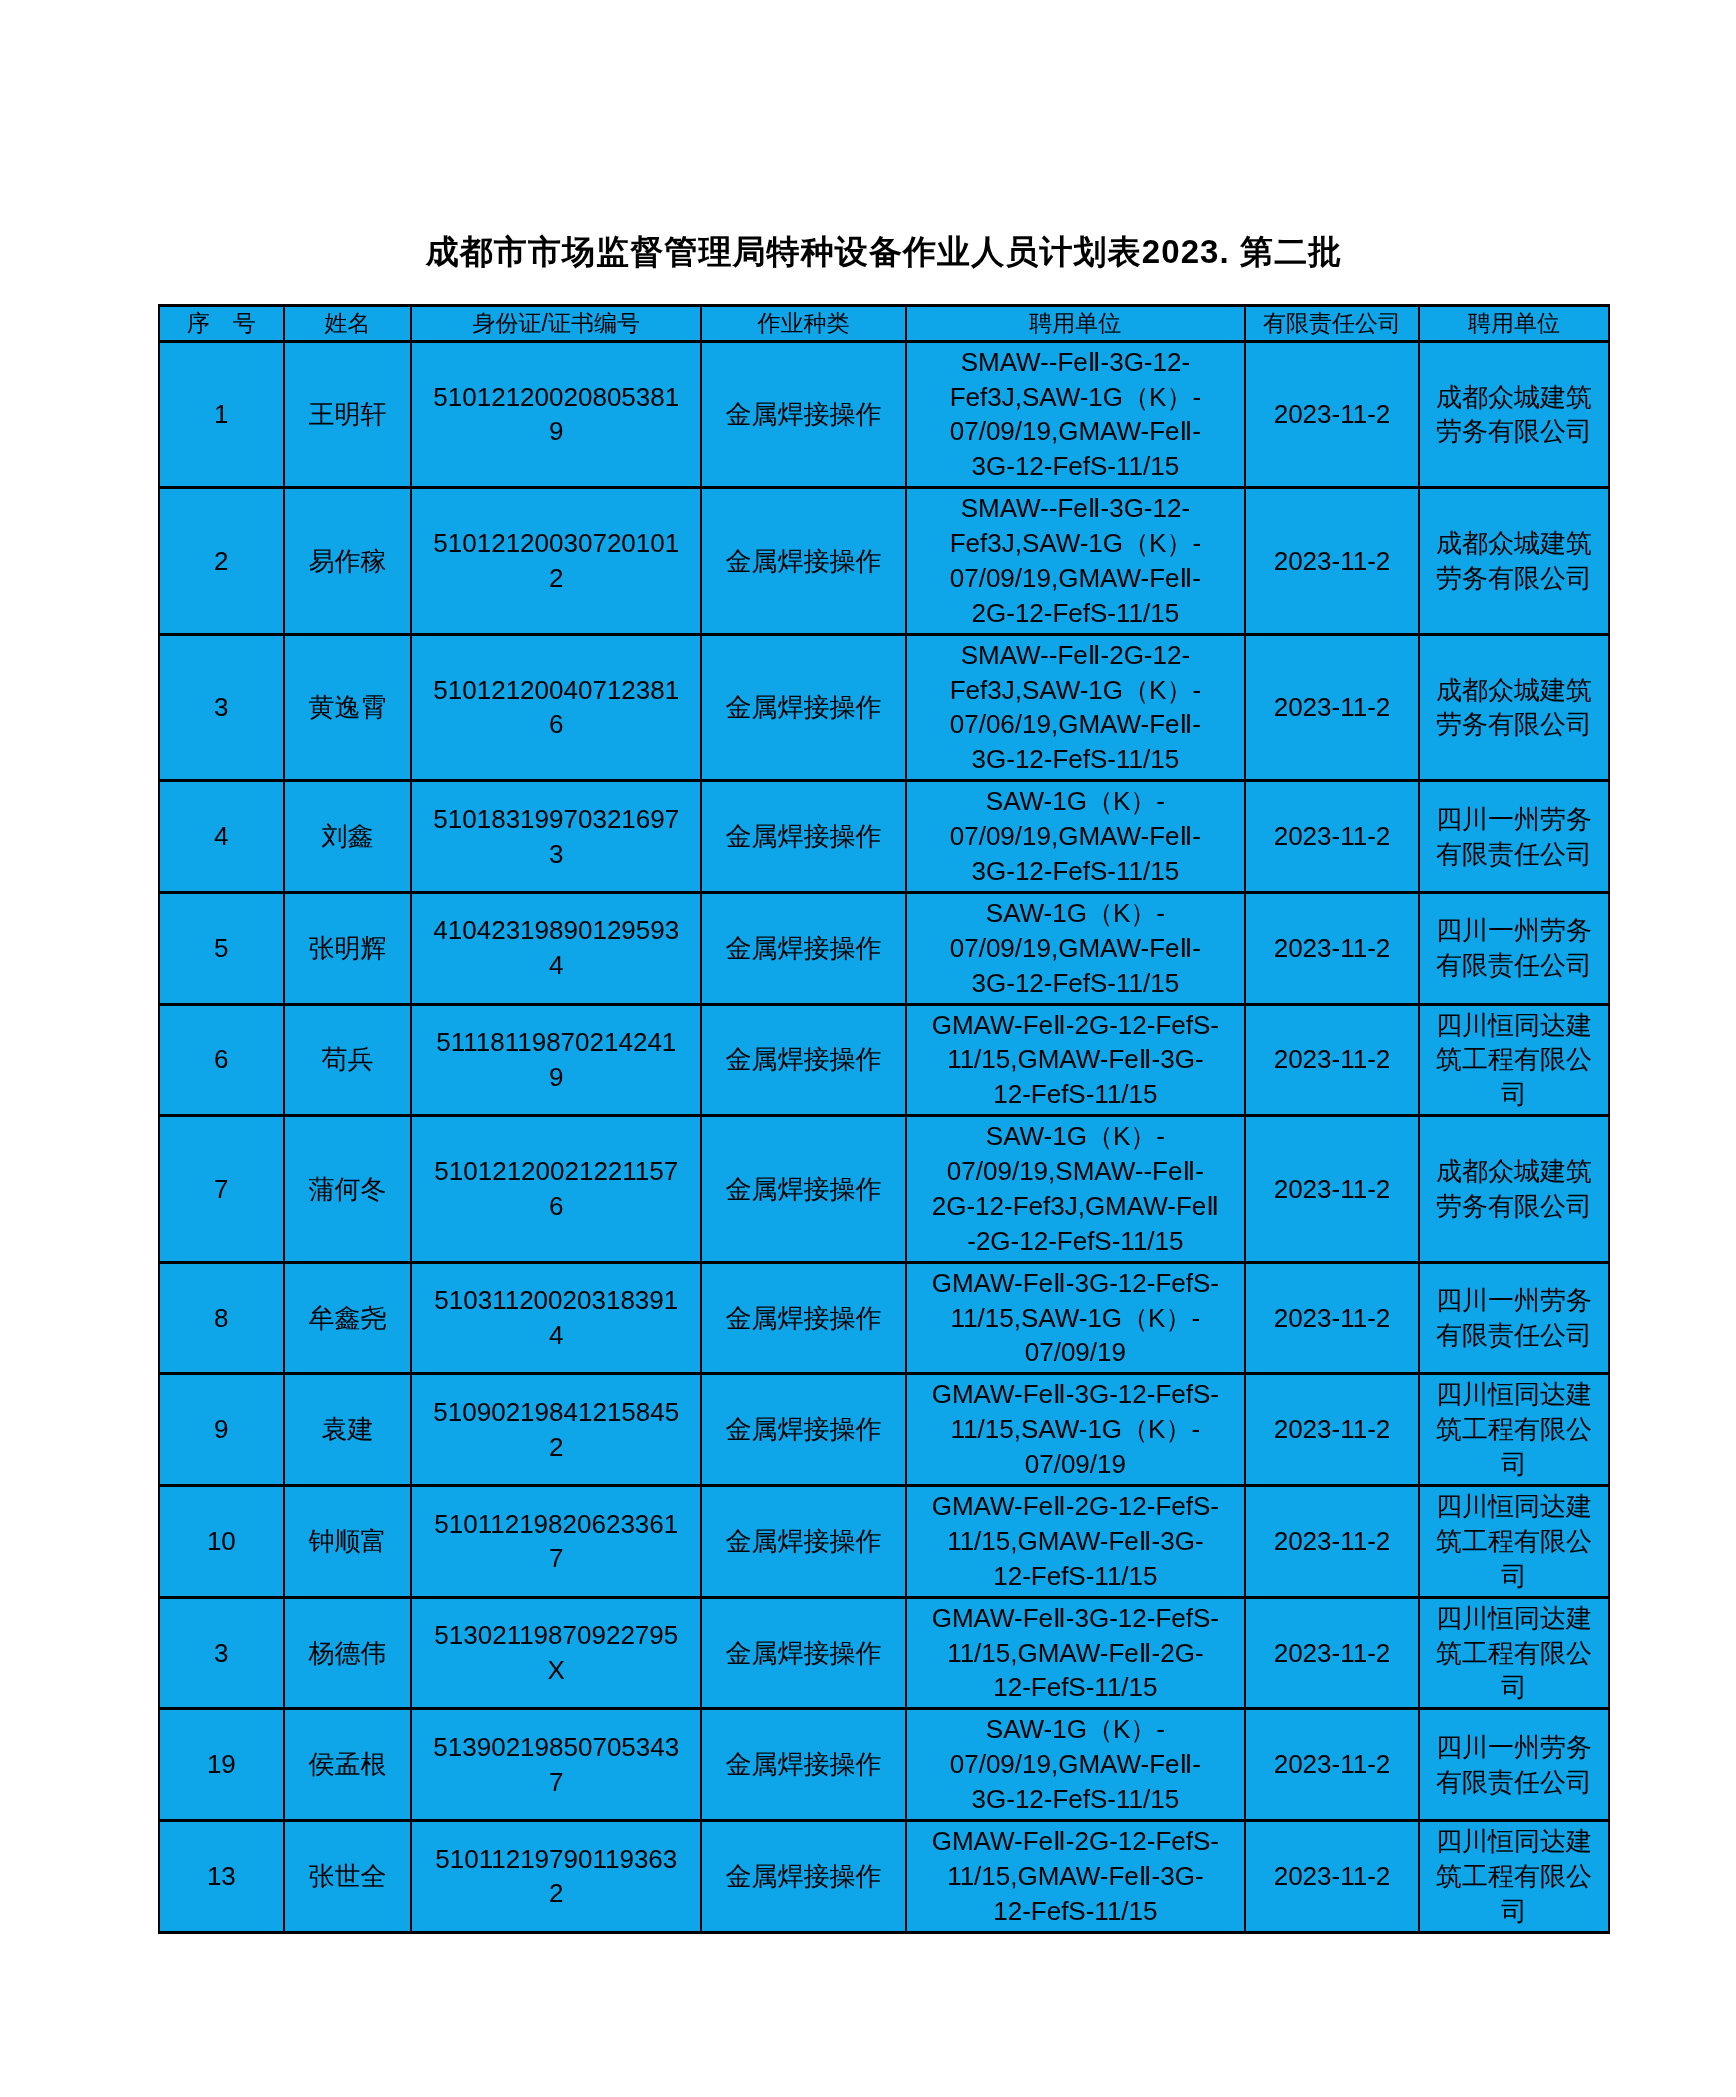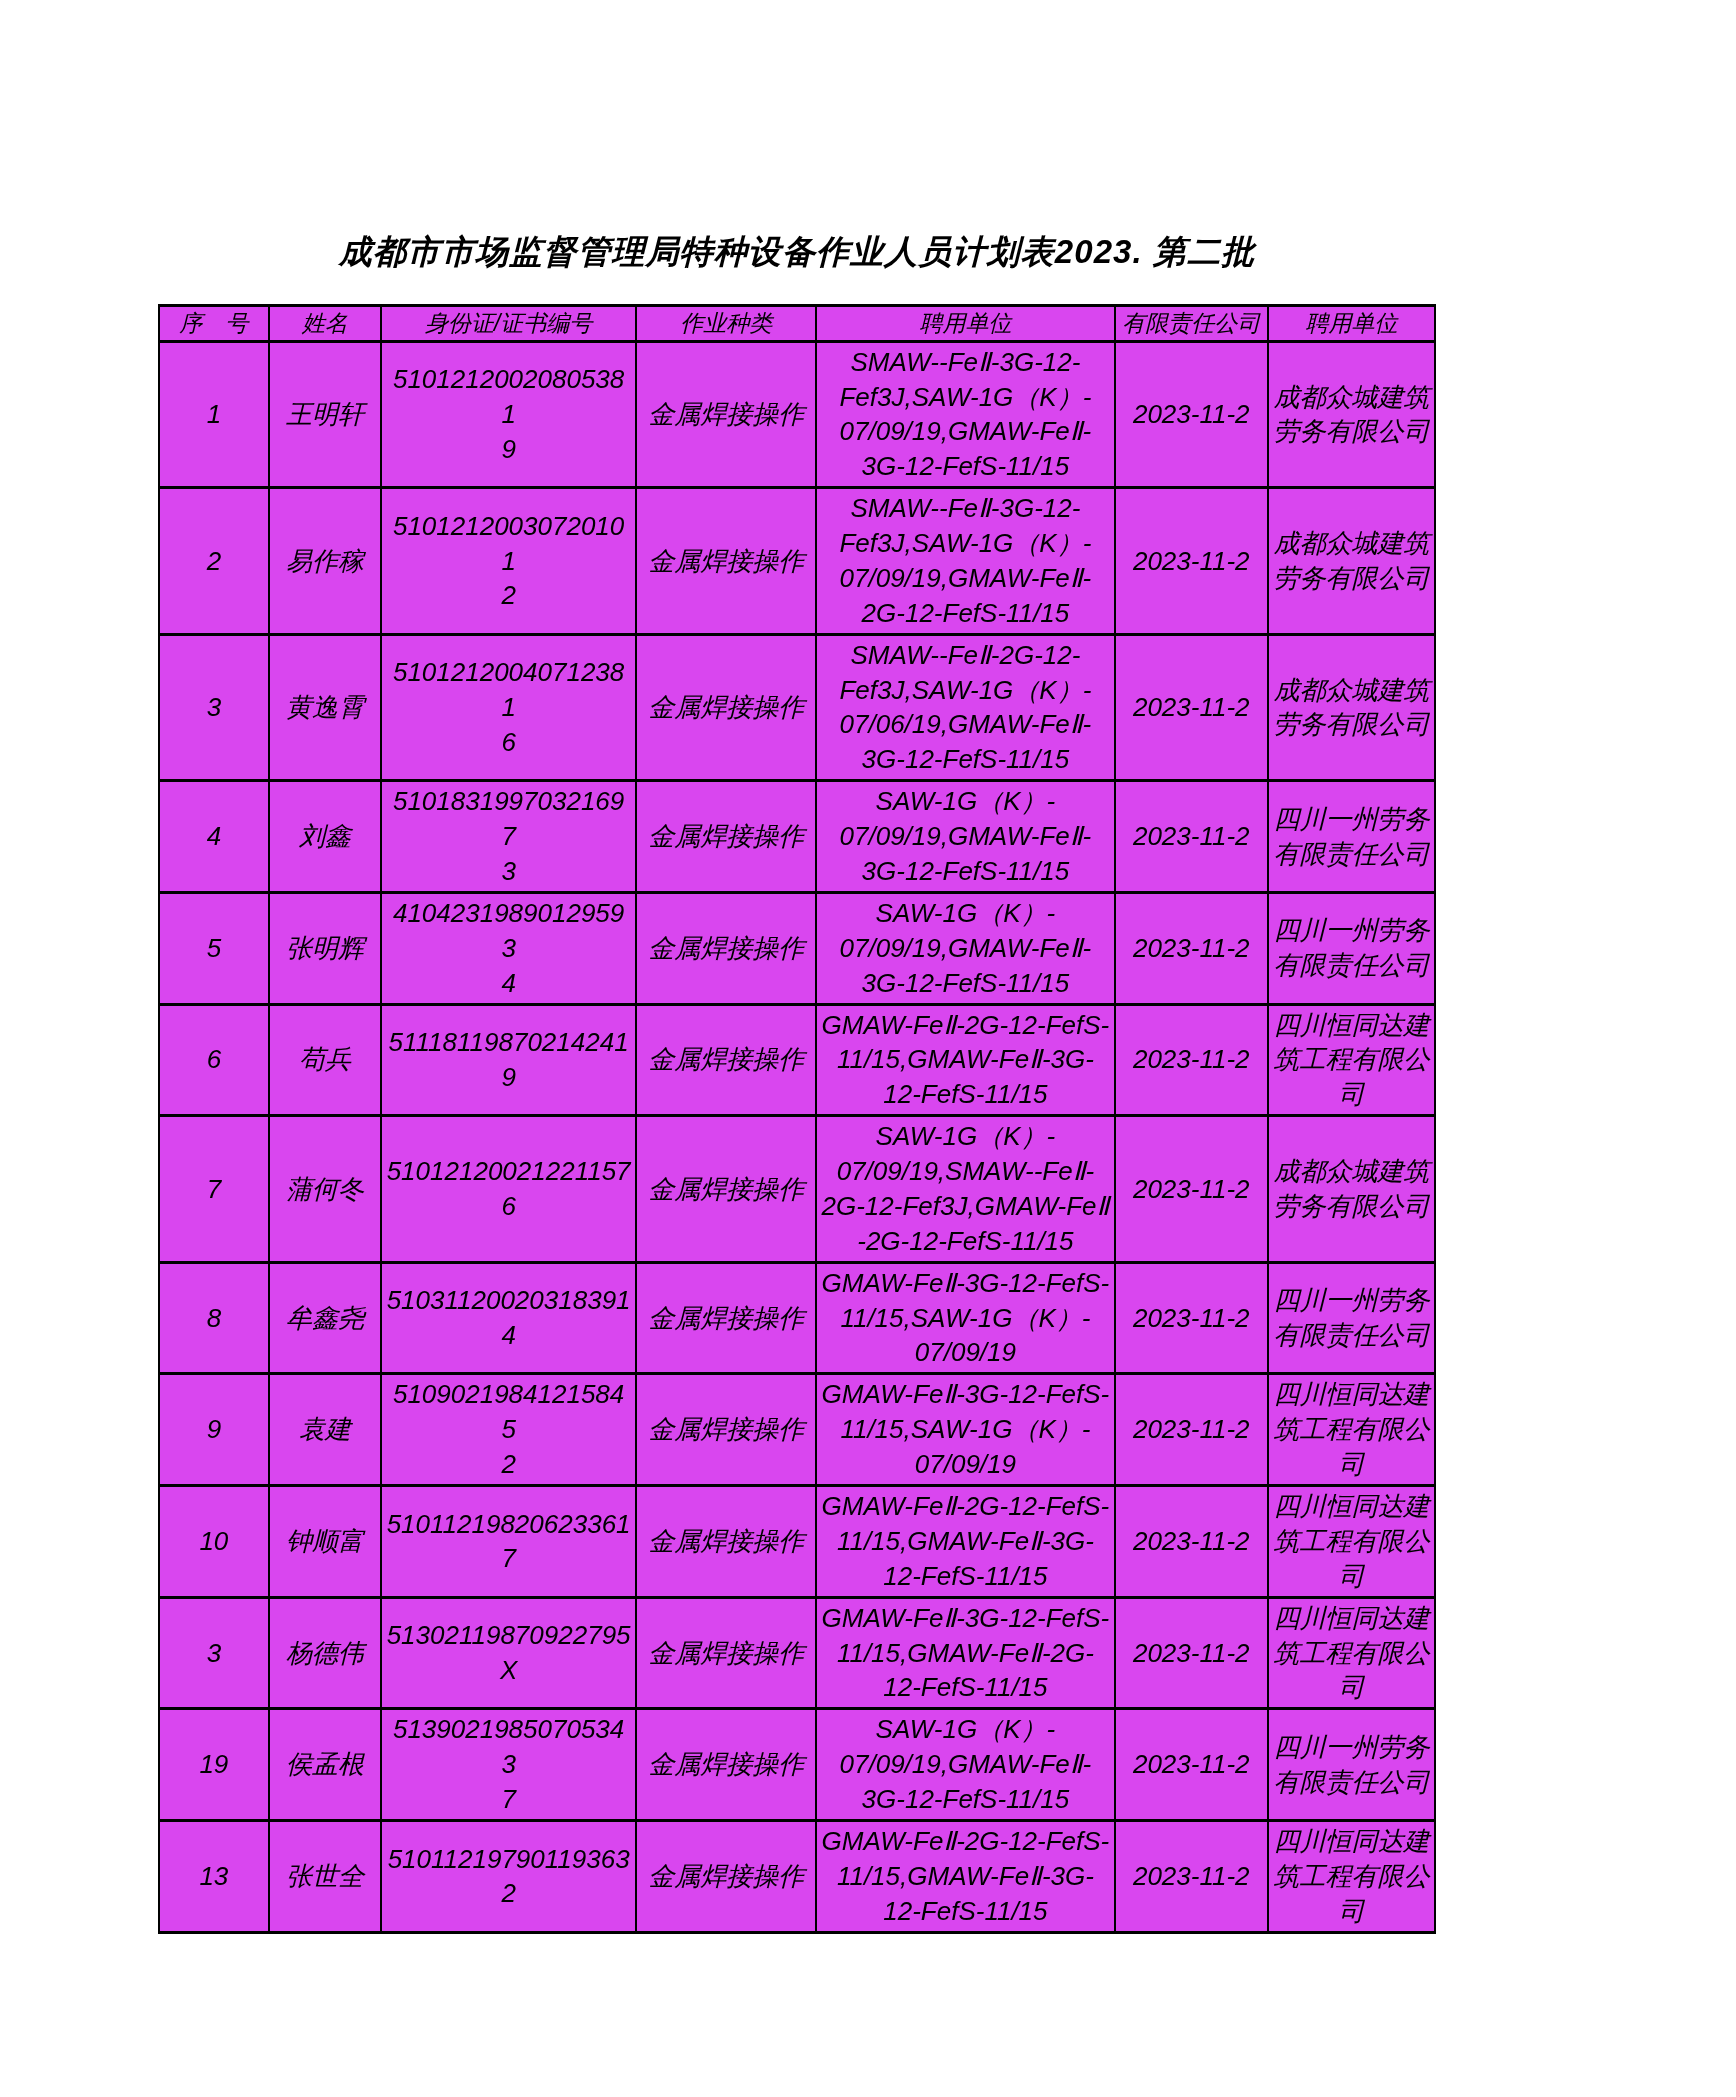--- a/index.html
+++ b/index.html
@@ -11,36 +11,35 @@
   }
   body {
     width: 1736px;
     height: 2097px;
     position: relative;
   }
   .content {
     position: absolute;
     left: 158px;
     top: 230px;
-    width: 1278px;
-    font-style: italic;
+    width: 1452px;
   }
   .doc-title {
     margin: 0 0 29px 0;
     text-align: center;
     font-size: 33px;
     font-weight: bold;
     letter-spacing: 1.1px;
     white-space: pre;
   }
   table.plan {
     border-collapse: collapse;
     table-layout: fixed;
     width: 100%;
-    background: #d946ef;
+    background: #0ea5e9;
   }
   table.plan th, table.plan td {
     border: 2.6px solid #000000;
     border-top-width: 3.7px;
     border-bottom-width: 3.7px;
     text-align: center;
     vertical-align: middle;
     white-space: pre-line;
     overflow: hidden;
     padding: 2.1px 4.2px;

